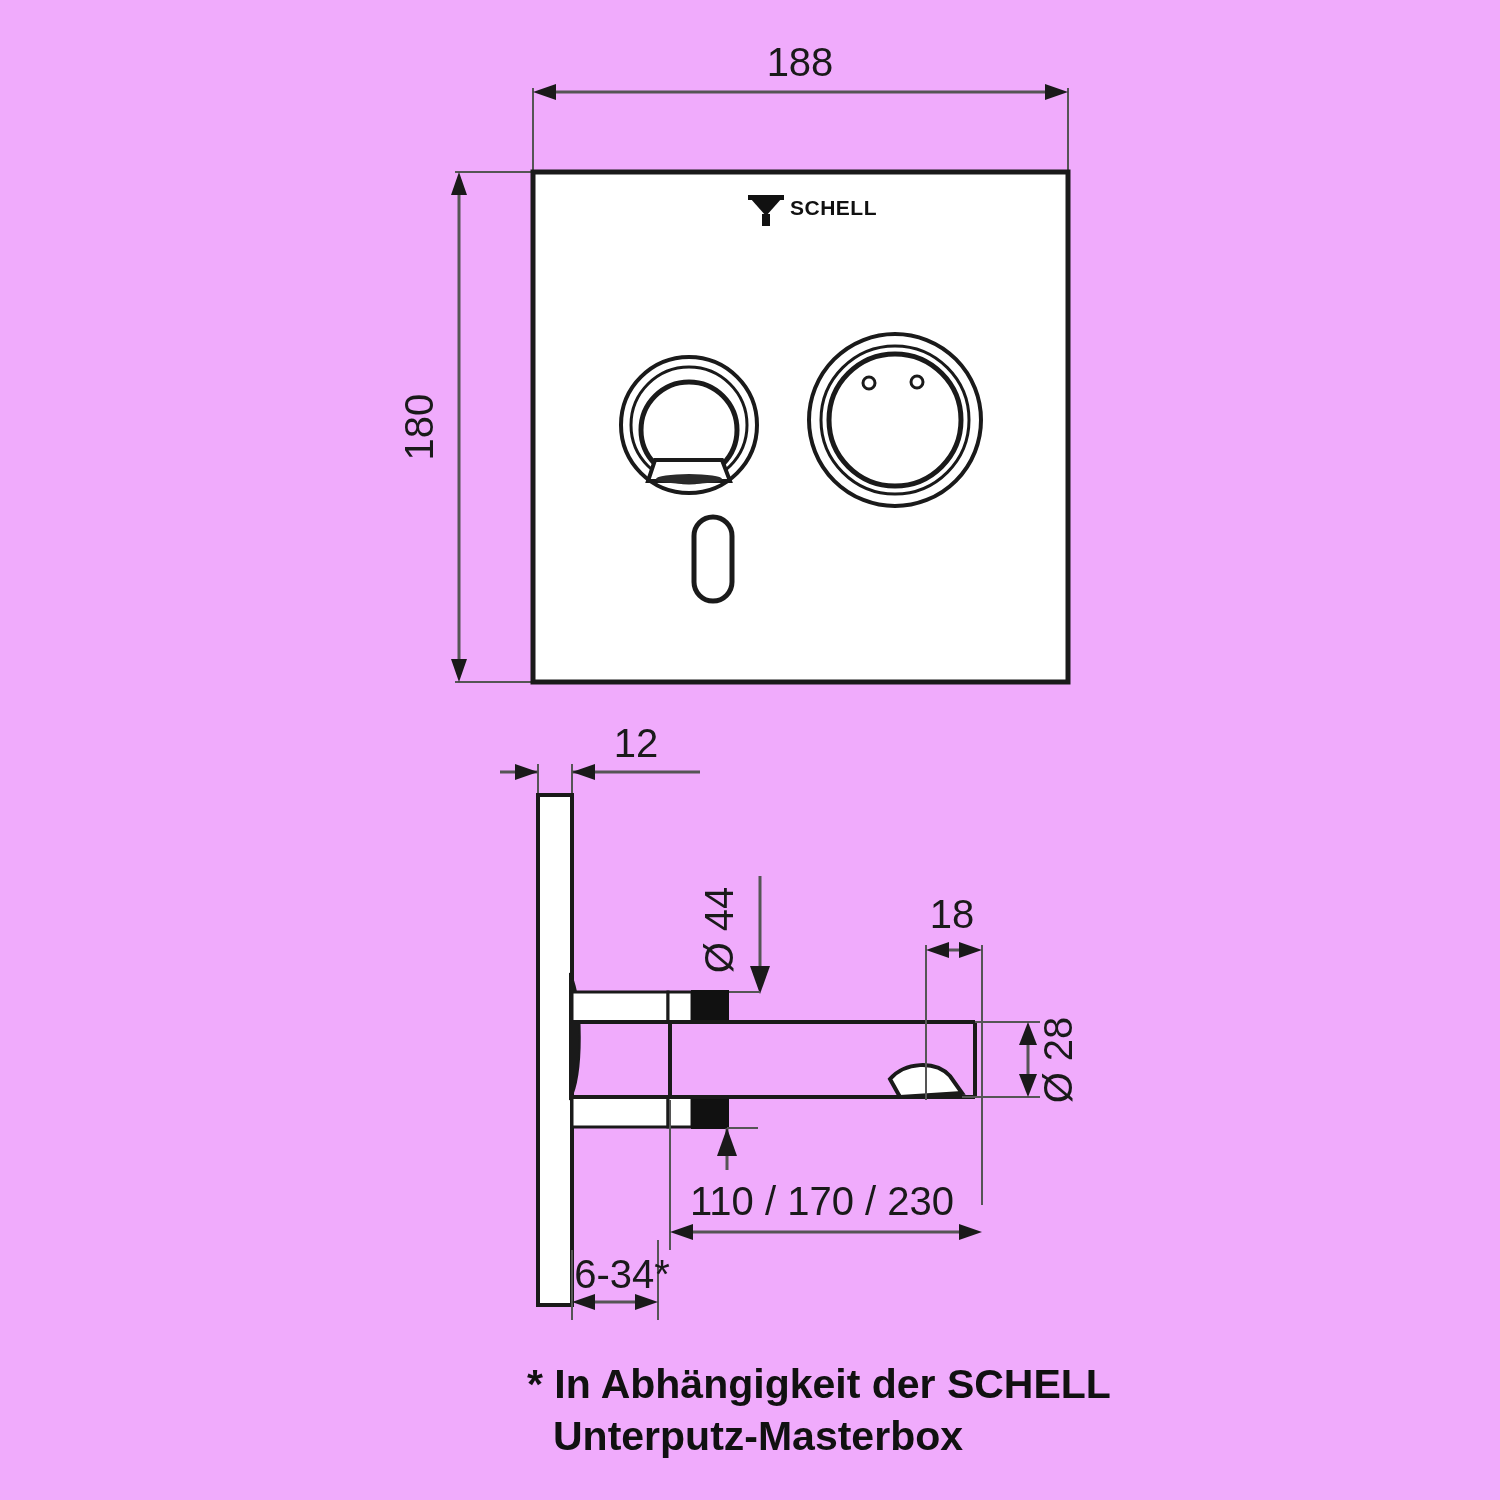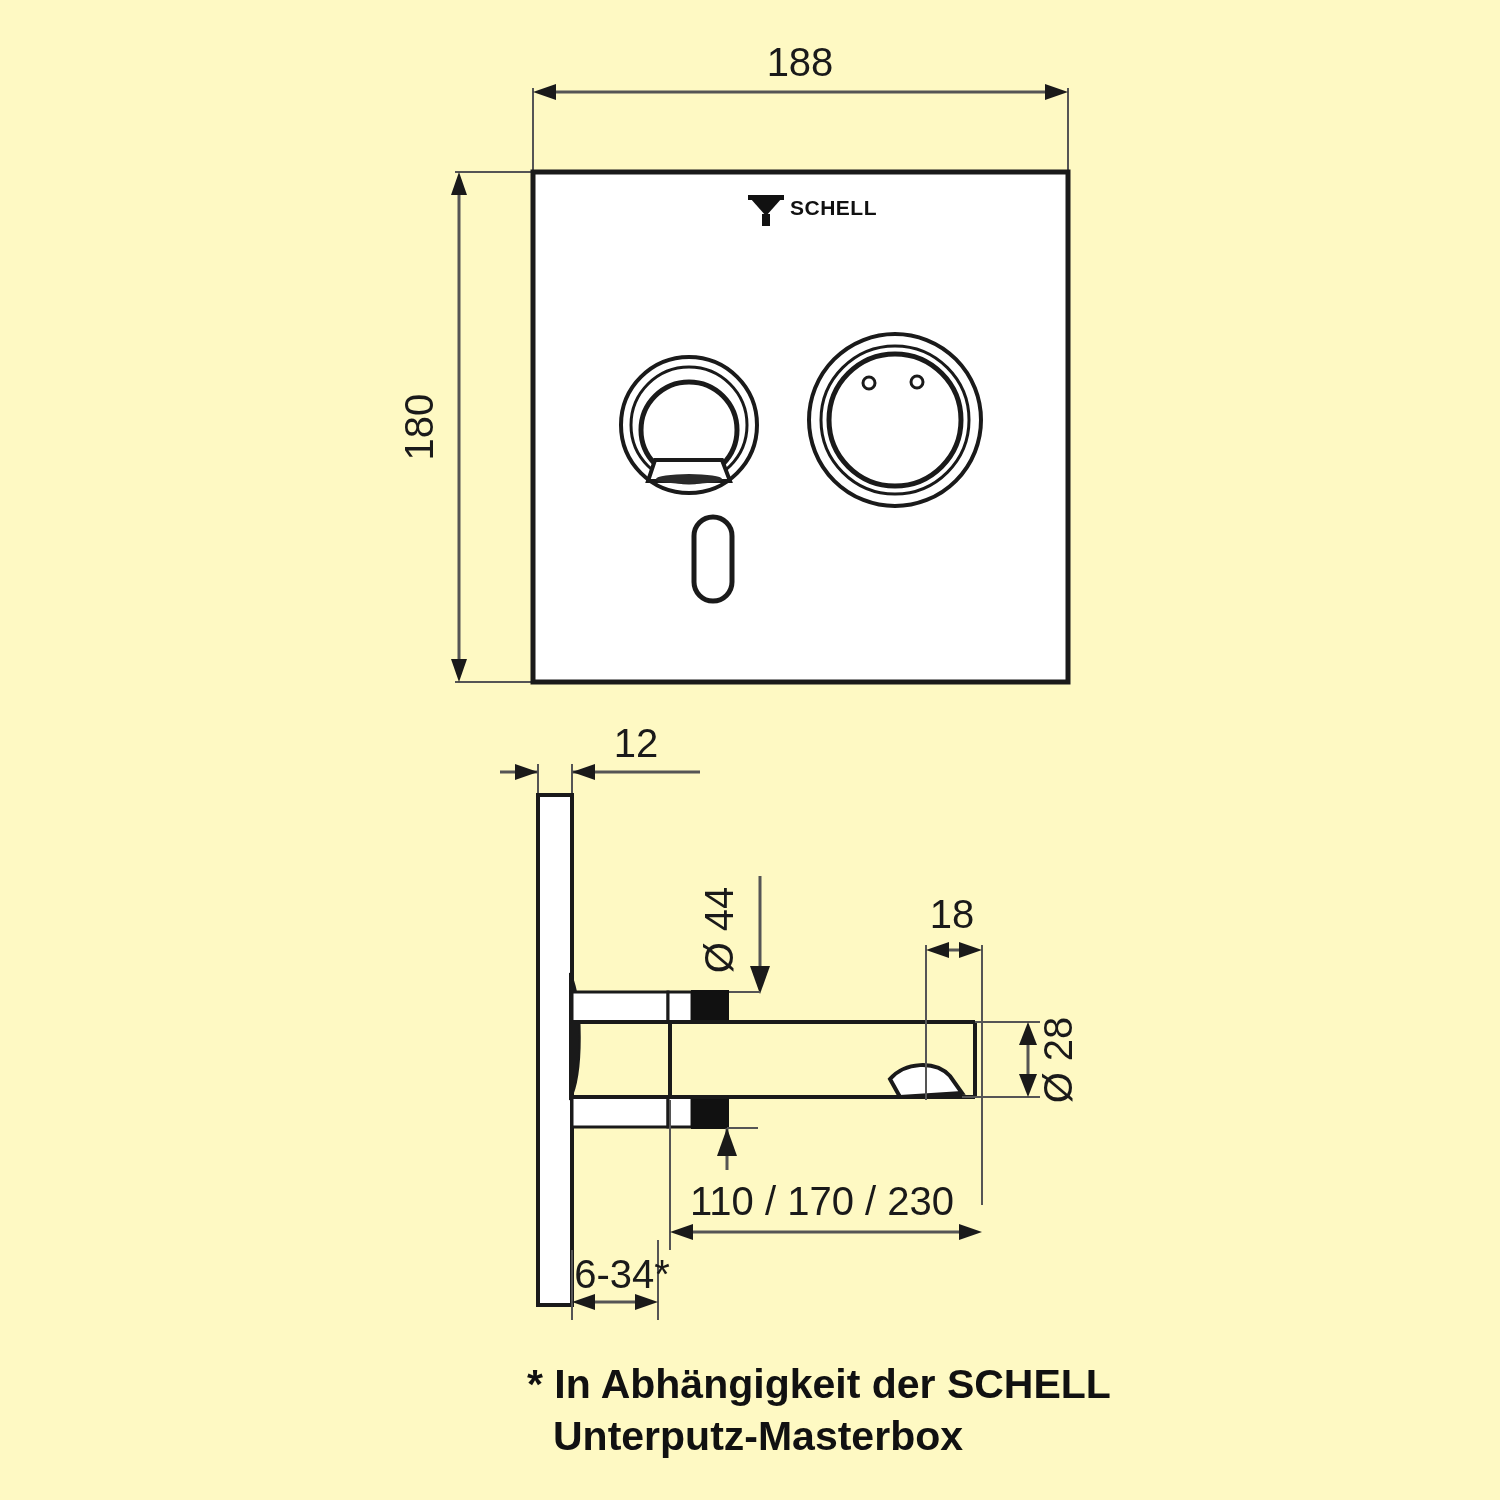--- a/index.html
+++ b/index.html
@@ -12,21 +12,21 @@
     width: 1500px;
     height: 1500px;
     font-family: "Liberation Sans", sans-serif;
     color: #1a1a1a;
     overflow: hidden;
   }
   #sheet {
     position: relative;
     width: 1500px;
     height: 1500px;
-    background: #fef9c3;
+    background: #f0abfc;
   }
   #drawing {
     position: absolute;
     left: 0;
     top: 0;
     width: 1500px;
     height: 1500px;
     display: block;
   }
   .dim-text {

